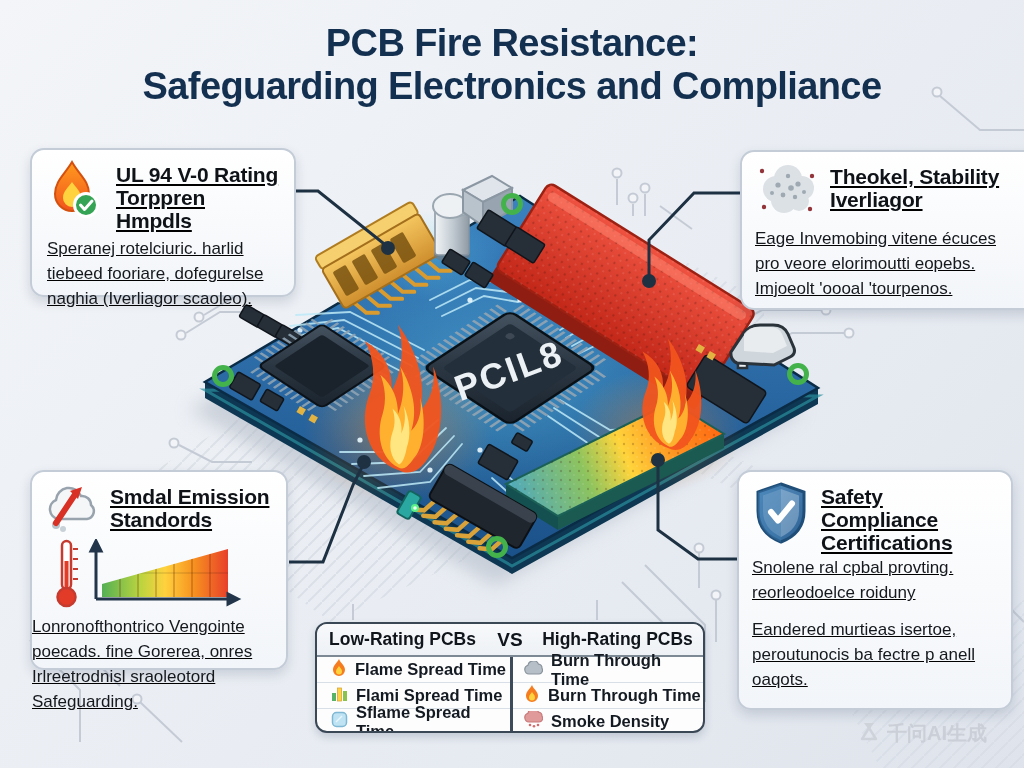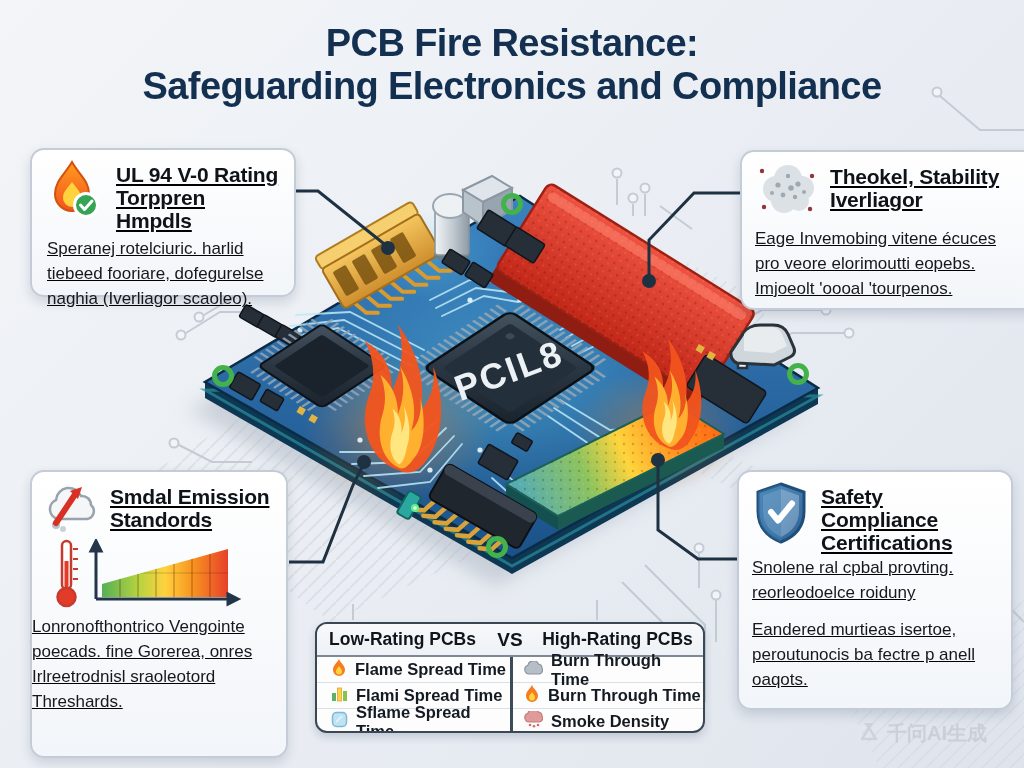--- a/index.html
+++ b/index.html
@@ -433,21 +433,21 @@
       <div>Iverliagor</div>
     </div>
   </div>
   <div class="co-body tight" style="padding-left:13px;">
     <div>Eage Invemobing vitene écuces</div>
     <div>pro veore elorimoutti eopebs.</div>
     <div>Imjoeolt 'oooal 'tourpenos.</div>
   </div>
 </div>
 
-<div class="callout" style="left:30px;top:470px;width:258px;height:288px;">
+<div class="callout" style="left:30px;top:470px;width:258px;height:200px;">
   <div class="co-head">
     <span class="co-icon">
       <svg width="56" height="52" viewBox="0 0 56 52">
         <path d="M14,38 a10,10 0 0 1 -2,-19 a13,13 0 0 1 25,-4 a9,9 0 0 1 10,9 a8,8 0 0 1 -4,14 z" fill="#f4f6f8" stroke="#98a3ad" stroke-width="2.5"></path>
         <circle cx="12" cy="44" r="4" fill="#b9c2ca"></circle>
             <circle cx="19" cy="48" r="3" fill="#c9d1d8"></circle>
         <path d="M12,42 L32,12" stroke="#d93025" stroke-width="6" stroke-linecap="round"></path>
         <path d="M26,10 L38,6 L34,18 Z" fill="#d93025"></path>
       </svg>
     </span>
@@ -500,21 +500,21 @@
           <line x1="12" y1="60" x2="148" y2="60"></line>
               <polygon points="154,60 144,55 144,65"></polygon>
         </g>
       </svg>
     </span>
   </div>
   <div class="co-body tight" style="padding-left:0;">
     <div>Lonronofthontrico Vengointe</div>
     <div>poecads. fine Gorerea, onres</div>
     <div>Irlreetrodnisl sraoleotord</div>
-    <div>Threshards.</div>
+    <div>Safeguarding.</div>
   </div>
 </div>
 
 <div class="callout" style="left:737px;top:470px;width:276px;height:240px;">
   <div class="co-head">
     <span class="co-icon">
       <svg width="60" height="64" viewBox="0 0 60 64">
         <defs>
               <linearGradient id="shg" x1="0" y1="0" x2="1" y2="1">
           <stop offset="0" stop-color="#5b93c4"></stop>

